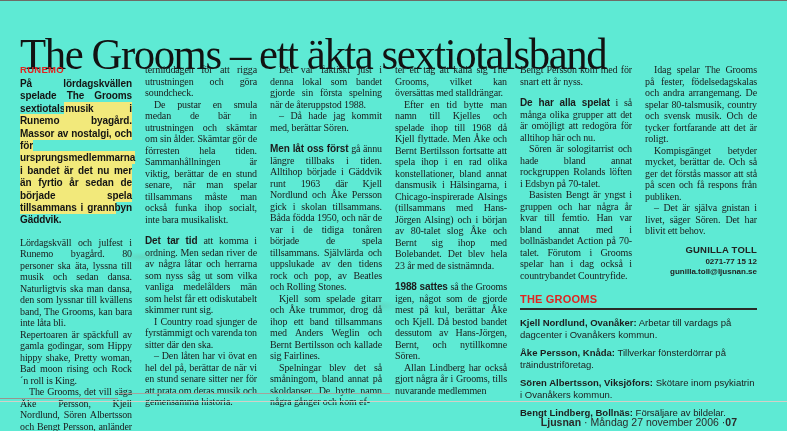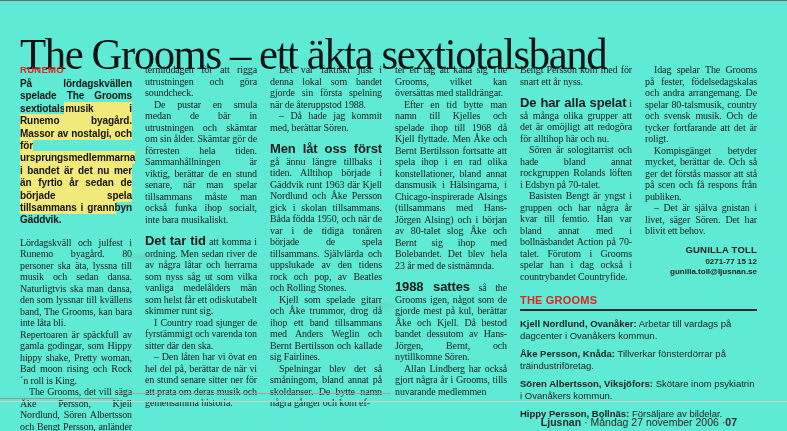--- a/index.html
+++ b/index.html
@@ -32,21 +32,21 @@
     font-size:10px; line-height:12.4px; text-align:justify; letter-spacing:-.1px;
     margin:0 0 10px 0; color:#141414;
   }
   .hl { background:#f2e97b; box-shadow:0 0 0 1px #f2e97b; }
   .para {
     font-size:10px; line-height:11.5px; text-align:justify;
     letter-spacing:-.12px; margin:0; color:#1b1b1b;
   }
   .ind { text-indent:9px; }
   .gap { margin-top:10px; }
-  .lead { font-family:"Liberation Sans", sans-serif; font-weight:bold; font-size:13px; }
+  .lead { font-family:"Liberation Sans", sans-serif; font-weight:bold; font-size:10px; }
   .byline {
     margin-top:7px; text-align:right; font-family:"Liberation Sans", sans-serif; color:#222;
   }
   .byline-name  { font-weight:bold; font-size:9.5px; letter-spacing:.2px; }
   .byline-phone { font-weight:bold; font-size:8px; margin-top:2px; }
   .byline-email { font-weight:bold; font-size:8px; margin-top:1px; }
   .facts { margin-top:12px; width:237px; }
   .facts-title {
     font-family:"Liberation Sans", sans-serif; font-weight:bold;
     font-size:11px; letter-spacing:.2px; color:#e02420; margin:0;
@@ -137,21 +137,21 @@
         </div>
 
       </div>
 
       <div class="facts">
         <p class="facts-title">THE GROOMS</p>
         <div class="facts-rule"></div>
         <p class="fact"><b>Kjell Nordlund, Ovanåker:</b><span> Arbetar till vardags på dagcenter i Ovanåkers kommun.</span></p>
         <p class="fact"><b>Åke Persson, Knåda:</b><span> Tillverkar fönsterdörrar på träindustriföretag.</span></p>
         <p class="fact"><b>Sören Albertsson, Viksjöfors:</b><span> Skötare inom psykiatrin i Ovanåkers kommun.</span></p>
-        <p class="fact"><b>Hippy Persson, Bollnäs:</b><span> Försäljare av bildelar.</span></p>
+        <p class="fact"><b>Bengt Lindberg, Bollnäs:</b><span> Försäljare av bildelar.</span></p>
       </div>
     </div>
 
   </div>
 
   <div class="rule rule-col1"></div>
   <div class="rule rule-col23"></div>
   <div class="rule rule-footer"></div>
 
   <div class="footer"><span class="b">Ljusnan</span><span> · </span><span>Måndag 27 november 2006</span><span> ·</span><span class="b">07</span></div>

